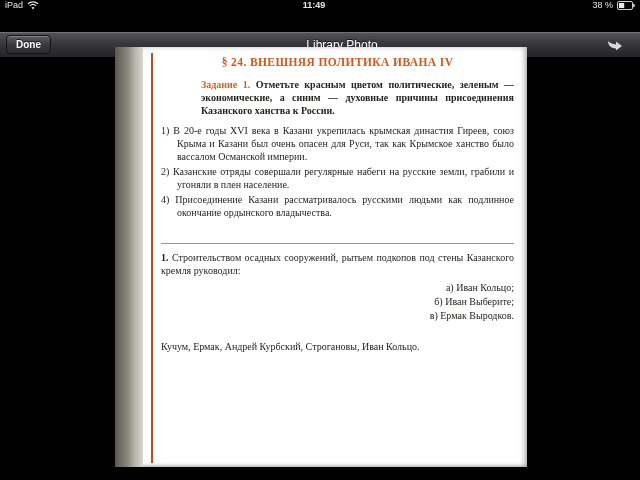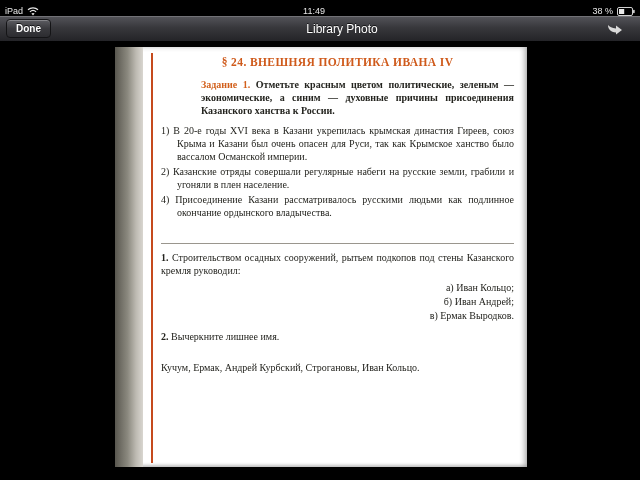--- a/index.html
+++ b/index.html
@@ -6,30 +6,30 @@
   body { background:#222; font-family:"Liberation Sans", sans-serif; }
   .screen {
     position:relative; width:640px; height:480px;
     background:#000; overflow:hidden; margin:0 auto;
   }
 
   
   .status-bar {
     position:absolute; left:0; top:0; width:640px; height:16px;
     background:#000; color:#e8e8e8; font-size:9px;
-    display:flex; align-items:flex-end; justify-content:space-between;
+    display:flex; align-items:flex-start; justify-content:space-between;
     padding:0 5px;
   }
   .status-left, .status-right { display:flex; align-items:center; gap:4px; }
-  .status-time { position:absolute; left:0; right:12px; text-align:center; font-weight:normal;margin-top:10px; }
+  .status-time { position:absolute; left:0; right:12px; text-align:center; font-weight:bold; }
   .wifi-svg, .batt-svg { display:block; }
 
   
   .nav-bar {
-    position:absolute; left:0; top:16px; width:640px; height:26px;
+    position:absolute; left:0; top:32px; width:640px; height:26px;
     background:linear-gradient(#55555a, #37373b 48%, #242428);
     border-bottom:1px solid #000;
     box-shadow: inset 0 1px 0 rgba(255,255,255,0.18);
     display:flex; align-items:center;
   }
   .nav-title {
     position:absolute; left:0; right:0; text-align:center;
     color:#fff; font-size:12px; font-weight:normal;
     text-shadow:0 -1px 0 rgba(0,0,0,0.7);
     margin-left:44px;
@@ -152,27 +152,23 @@
       <hr class="divider">
 
 
       <div class="q-para">
         <span class="q-num">1.</span>
         <span>Строительством осадных сооружений, рытьем подкопов под стены Казанского кремля руководил:</span>
       </div>
 
       <div>
         <div class="option">а) Иван Кольцо;</div>
-        <div class="option">б) Иван Андрей;</div>
+        <div class="option">б) Иван Выберите;</div>
         <div class="option">в) Ермак Выродков.</div>
       </div>
 
-      <div class="q-para q2">
-        <span class="q-num">2.</span>
-        <span>Вычеркните лишнее имя.</span>
-      </div>
 
       <div class="names-line">Кучум, Ермак, Андрей Курбский, Строгановы, Иван Кольцо.</div>
 
     </div>
   </div>
 
 </div>
 
 </body></html>

